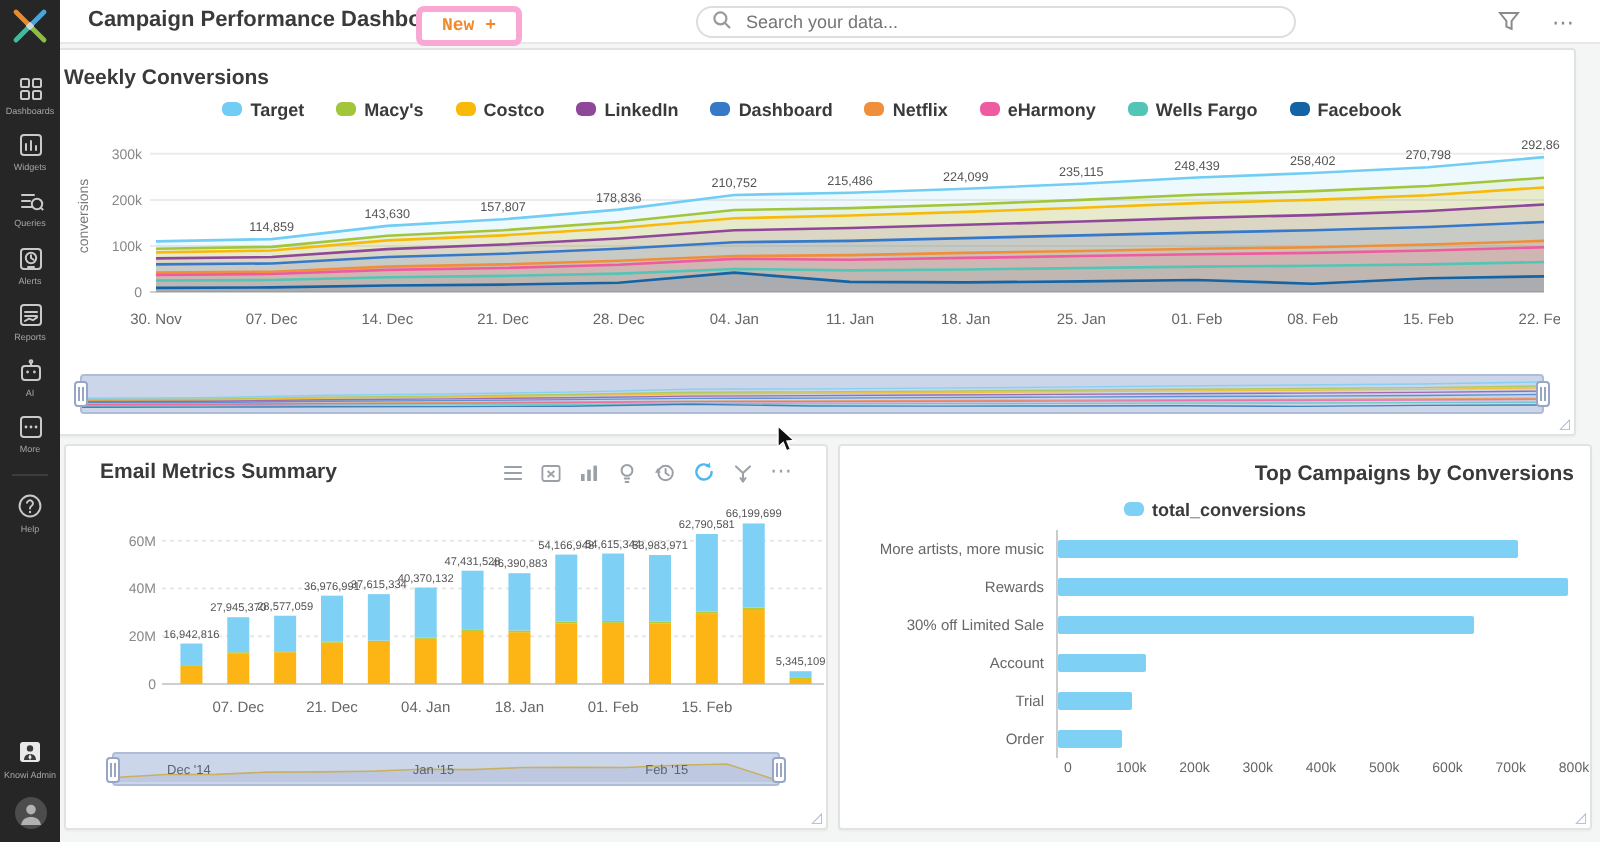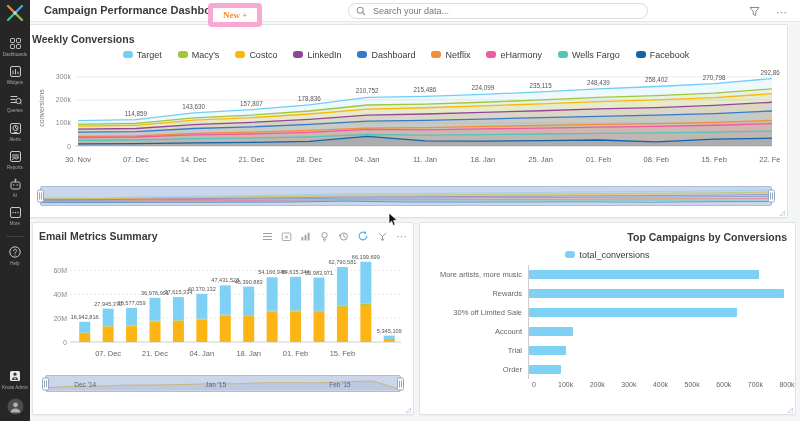--- a/index.html
+++ b/index.html
@@ -12,34 +12,34 @@
   .sb-item{display:flex;flex-direction:column;align-items:center;margin-bottom:8px;cursor:pointer;width:30px;}
   .sb-item svg{display:block;}
   .sb-label{font-size:4.5px;color:#a5a5a5;margin-top:2px;text-align:center;line-height:1.15;width:28px;}
   .sb-divider{width:18px;height:1px;background:#3d3d3d;margin:2px 0 8px 0;}
   .sb-spacer{flex:1;}
 
   
   .topbar{position:absolute;left:30px;top:0;width:770px;height:22px;background:#fff;border-bottom:1px solid #e7e7e7;z-index:8;}
   .tb-title{position:absolute;left:14px;top:4px;font-size:11px;font-weight:bold;color:#3a3a3a;display:flex;align-items:center;gap:4px;}
   .tb-caret{font-size:9px;color:#888;font-weight:normal;}
-  .tb-new{position:absolute;left:178px;top:3px;border:5px solid #f9a8d4;color:#ee8a2e;background:#fff;border-radius:4px;font-size:9px;font-weight:bold;padding:2px 10px;cursor:pointer;font-family:Liberation Serif, serif;}
+  .tb-new{position:absolute;left:178px;top:3px;border:3px solid #f9a8d4;color:#ee8a2e;background:#fff;border-radius:4px;font-size:9px;font-weight:bold;padding:2px 10px;cursor:pointer;font-family:Liberation Mono, monospace;}
   .tb-search{position:absolute;left:318px;top:3px;width:300px;height:16px;border:1px solid #ddd;border-radius:9px;background:#fff;display:flex;align-items:center;padding:0 7px;gap:5px;}
   .tb-search input{border:none;outline:none;flex:1;font-size:9px;color:#555;background:transparent;font-family:"Liberation Sans",sans-serif;}
   .tb-right-icons{position:absolute;right:12px;top:3px;display:flex;gap:16px;align-items:center;}
 
   
   .card{position:absolute;background:#fff;border:1px solid #e2e2e2;border-radius:2px;box-shadow:0 1px 1px rgba(0,0,0,0.03);}
   #card-weekly{left:24px;top:24px;width:764px;height:194px;padding:6px 7px;}
-  #card-email{left:32px;top:222px;width:382px;height:193px;padding:5px 6px;}
+  #card-email{left:32px;top:222px;width:382px;height:193px;padding:5px 17px;}
   #card-campaigns{left:419px;top:222px;width:377px;height:193px;padding:5px 8px;}
   .card-title{font-size:10.5px;font-weight:bold;color:#3a3a3a;}
   .card-head{display:flex;justify-content:space-between;align-items:center;height:16px;}
   .legend-row{display:flex;justify-content:center;gap:16px;align-items:center;height:15px;}
-  .lg-item{display:flex;align-items:center;gap:4px;font-size:9px;font-weight:normal;color:#3a3a3a;cursor:pointer;}
+  .lg-item{display:flex;align-items:center;gap:4px;font-size:9px;font-weight:bold;color:#3a3a3a;cursor:pointer;}
   .lg-dot{width:10px;height:7px;border-radius:3px;display:inline-block;}
 
   
   .wtoolbar{display:flex;gap:8px;align-items:center;}
   .wtoolbar svg{display:block;cursor:pointer;}
 
   
   .navigator{position:relative;height:20px;margin:2px 8px 0 8px;background:#ccd6ea;border:1px solid #aebcd8;border-radius:2px;}
   .navigator svg{position:absolute;left:0;top:0;}
   .nav-handle{position:absolute;top:50%;transform:translateY(-50%);width:7px;height:13px;background:#fff;border:1px solid #98a6c6;border-radius:2px;display:flex;justify-content:center;align-items:center;gap:1px;z-index:2;cursor:ew-resize;}

